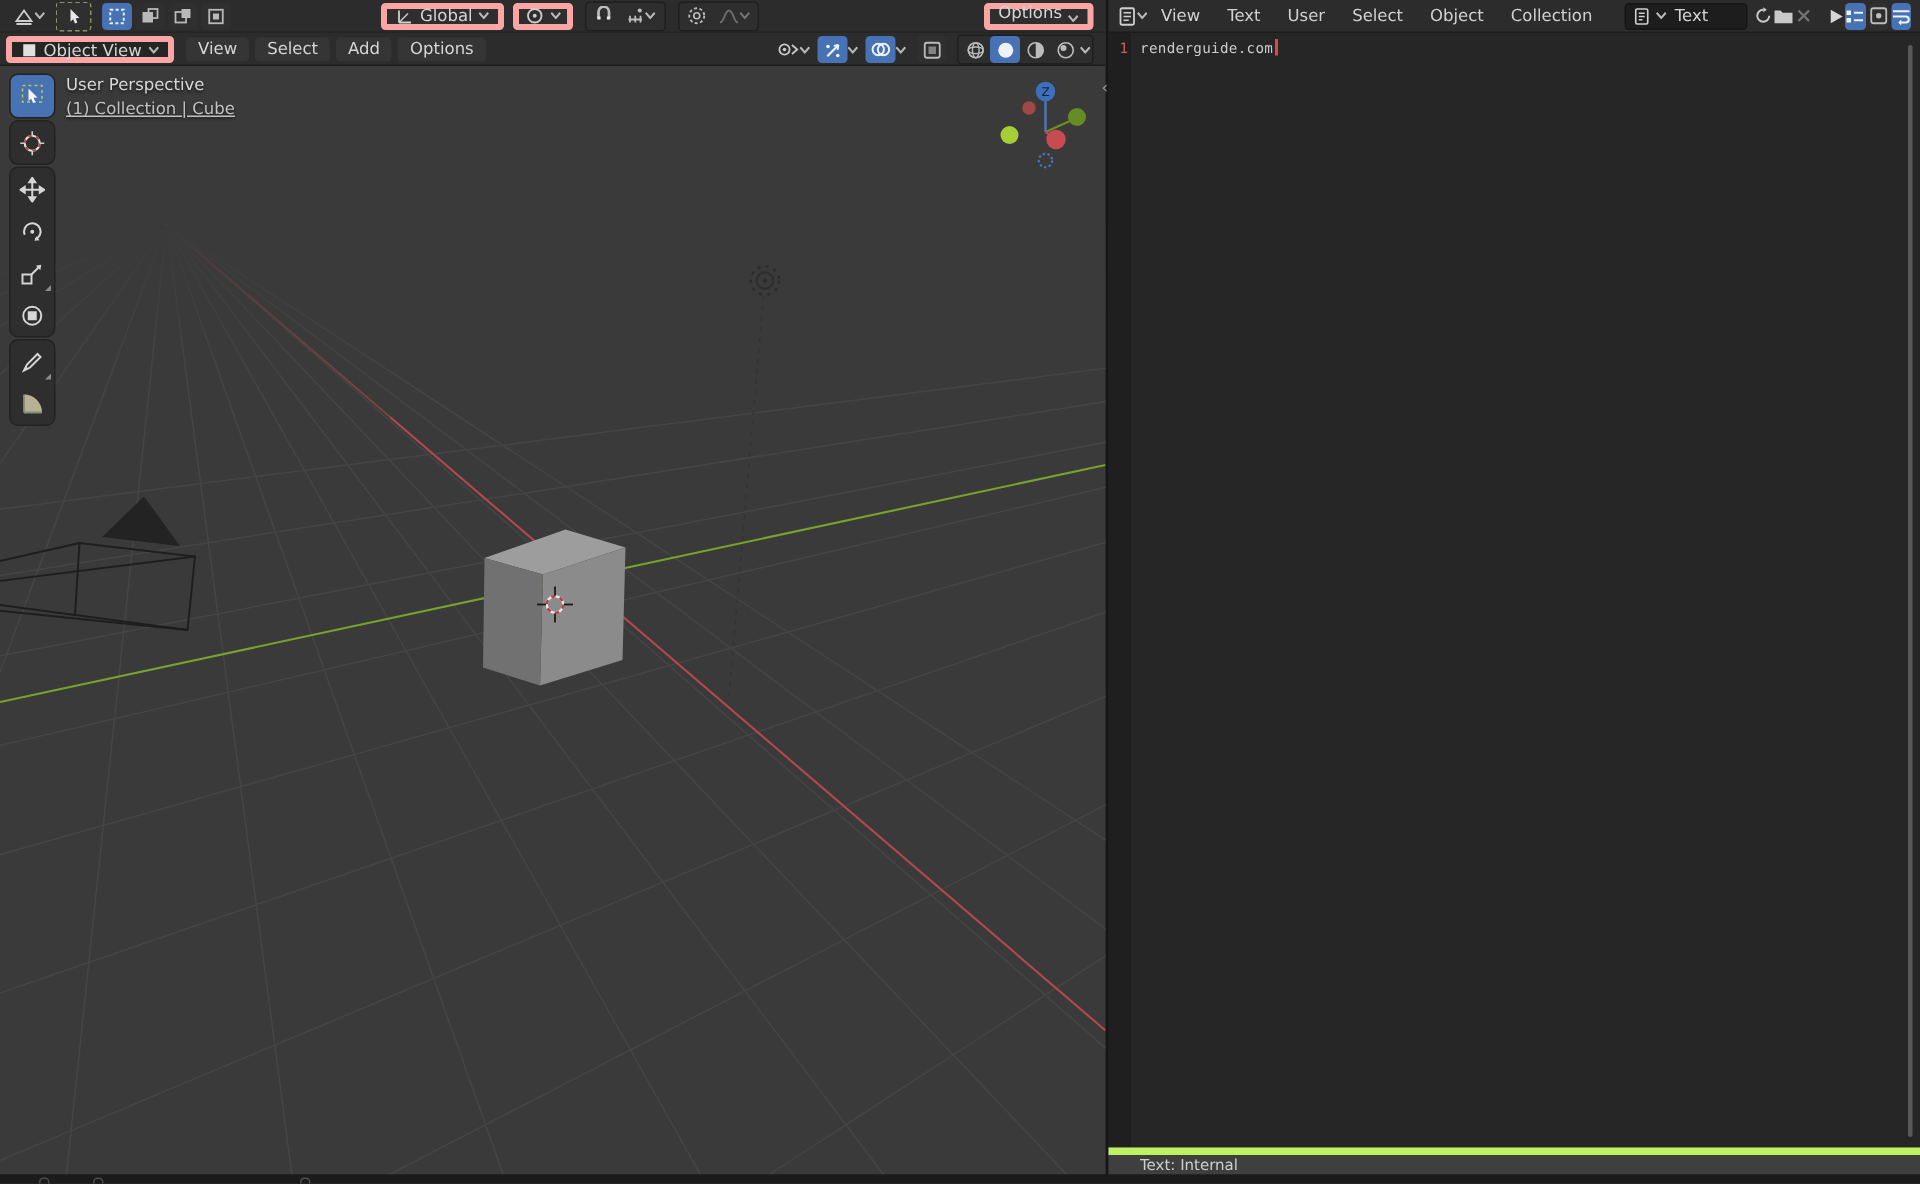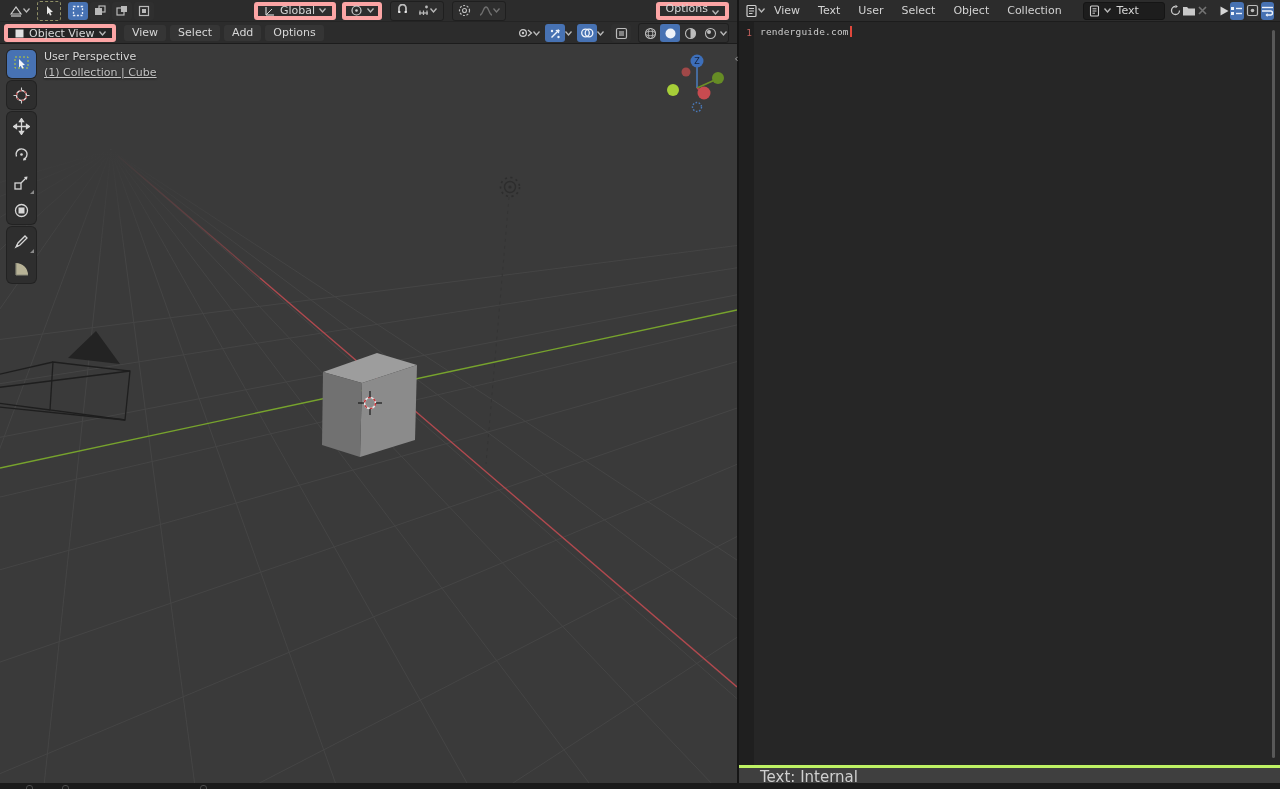--- a/index.html
+++ b/index.html
@@ -41,21 +41,21 @@
 
   .collapse-tab { position:absolute; left:731px; top:52px; width:11px; height:15px; color:#9a9a9a; font-size:11px; line-height:14px; text-align:center; z-index:30; }
 
   
   .te-area { position:absolute; left:739px; top:0; width:541px; height:783px; background:#262626; }
   .te-header { position:absolute; left:0; top:0; width:100%; height:22px; background:#2c2c2c; border-bottom:1px solid #1c1c1c; display:flex; align-items:center; padding:0 6px; z-index:5; }
   .te-gutter { position:absolute; left:0; top:22px; bottom:18px; width:15px; background:#1f1f1f; }
   .te-line-number { position:absolute; left:0; top:27px; width:13px; text-align:right; font-family:"DejaVu Sans Mono", monospace; font-size:9.5px; color:#c2605c; }
   .te-line { position:absolute; left:21px; top:26px; font-family:"DejaVu Sans Mono", monospace; font-size:9.5px; color:#cbcbcb; letter-spacing:.2px; }
   .te-caret { display:inline-block; width:2px; height:11px; background:#e0483c; vertical-align:-2px; margin-left:1px; }
-  .te-footer { position:absolute; left:0; bottom:0; width:100%; height:18px; background:#3f3f3f; border-top:3px solid #bef264; display:flex; align-items:flex-start; padding-left:21px; font-size:15px; color:#cfcfcf; }
+  .te-footer { position:absolute; left:0; bottom:0; width:100%; height:18px; background:#3f3f3f; border-top:5px solid #bef264; display:flex; align-items:flex-end; padding-left:21px; font-size:10px; color:#cfcfcf; }
   .te-scrollbar { position:absolute; right:5px; top:30px; width:3px; height:728px; background:#585858; border-radius:2px; }
   .name-field { display:flex; align-items:center; gap:4px; background:#1d1d1d; border:1px solid #151515; border-radius:3px; height:18px; padding:0 5px; width:118px; font-size:11px; color:#d6d6d6; }
 
   
   .status-bar { position:absolute; left:0; bottom:0; width:1280px; height:6px; background:#1b1b1b; z-index:40; }
   .sb-glyph { position:absolute; top:2px; width:7px; height:8px; border:1px solid #4d4d4d; border-radius:3px; }
 
   svg.ic { display:block; }
 </style>
 </head>

